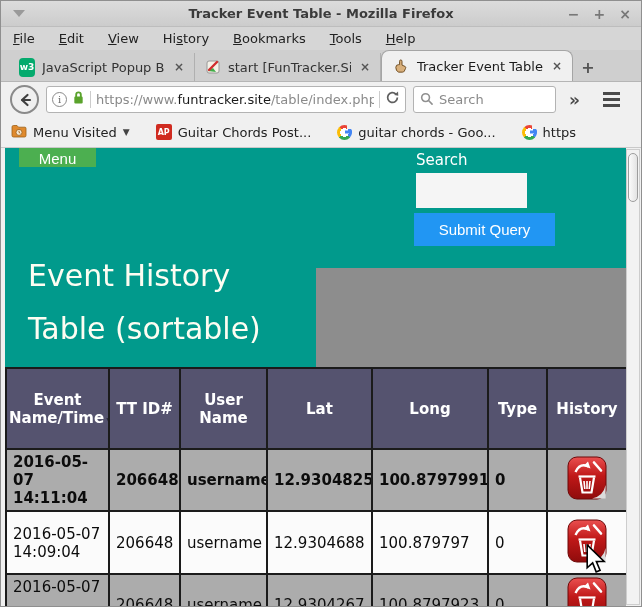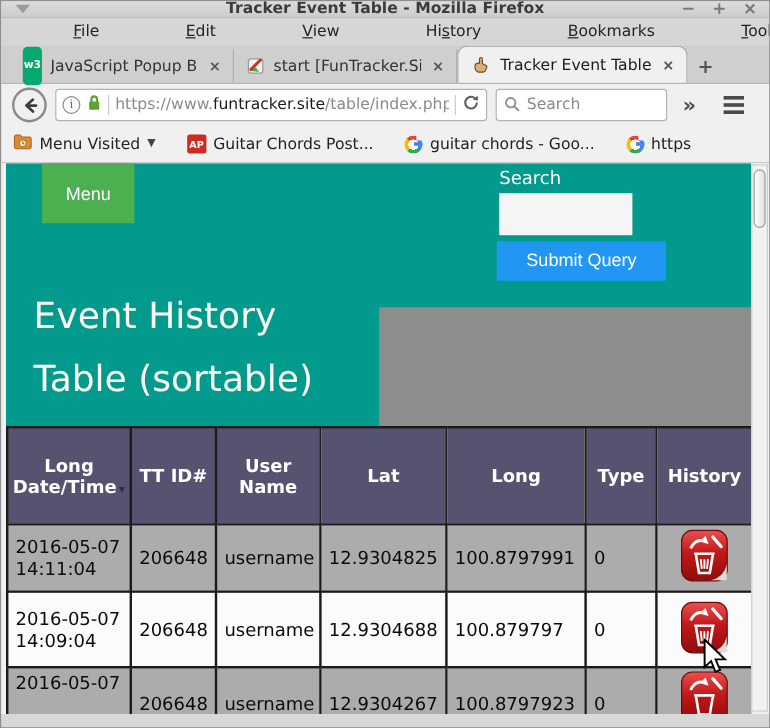--- a/index.html
+++ b/index.html
@@ -1,38 +1,38 @@
 <!DOCTYPE html>
 <html><head>
 <meta charset="utf-8">
 <style>
   * { margin:0; padding:0; box-sizing:border-box; }
   html,body { width:642px; height:607px; font-family:"DejaVu Sans","Liberation Sans",sans-serif; }
   .window { width:642px; height:607px; border:1px solid #8f8f8f; background:#d8d8d8; overflow:hidden; position:relative; }
 
   
-  .titlebar { height:14px; background:linear-gradient(#dcdcdc,#cccccc); display:flex; align-items:center; position:relative; border-bottom:1px solid #bdbdbd; }
+  .titlebar { height:26px; background:linear-gradient(#dcdcdc,#cccccc); display:flex; align-items:center; position:relative; border-bottom:1px solid #bdbdbd; }
   .win-menu-tri { margin-left:12px; width:0; height:0; border-left:6px solid transparent; border-right:6px solid transparent; border-top:7px solid #9a9a9a; }
   .win-title { position:absolute; left:0; right:0; text-align:center; font-size:13px; font-weight:bold; color:#3b3b3b; }
   .win-btns { margin-left:auto; display:flex; gap:14px; padding-right:10px; z-index:2; }
   .win-btn { color:#787878; font-size:14px; font-weight:bold; line-height:14px; cursor:default; }
 
   
   .menubar { height:23px; background:#d6d6d6; display:flex; align-items:center; padding-left:12px; gap:24px; }
-  .menu-item { font-size:13px; color:#222;margin-left:48px; }
+  .menu-item { font-size:13px; color:#222; }
   .menu-item .mn { text-decoration:underline; }
 
   
   .tabbar { height:32px; background:#cfcfcf; display:flex; align-items:flex-end; padding-left:8px; border-bottom:1px solid #b5b5b5; }
   .tab { height:28px; width:186px; display:flex; align-items:center; gap:7px; padding:0 8px 0 10px; font-size:13px; color:#333; border-right:1px solid #b0b0b0; }
   .tab .tab-label { flex:1; white-space:nowrap; overflow:hidden; }
   .tab .tab-close { color:#555; font-size:12px; font-weight:bold; padding:0 2px; }
   .tab.active { height:31px; width:192px; background:#f0f0f0; border:1px solid #a5a5a5; border-bottom:none; border-radius:8px 8px 0 0; color:#1a1a1a;text-align:right; }
   .newtab { width:30px; height:28px; display:flex; align-items:center; justify-content:center; color:#555; font-size:16px; font-weight:bold; }
-  .ticon { width:16px; height:32px; flex:0 0 16px; display:flex; align-items:center; justify-content:center; }
+  .ticon { width:16px; height:19px; flex:0 0 16px; display:flex; align-items:center; justify-content:center; }
   .w3icon { background:#04aa6d; border-radius:4px; color:#fff; font-size:9px; font-weight:bold; }
 
   
   .navbar { height:35px; background:#f0f0f0; display:flex; align-items:center; padding:0 9px; gap:7px; }
   .back-btn { width:29px; height:29px; border:2px solid #8a8a8a; border-radius:50%; display:flex; align-items:center; justify-content:center; flex:0 0 29px; }
   .urlbox { width:360px; height:27px; background:#fff; border:1px solid #b3b3b3; border-radius:3px; display:flex; align-items:center; padding:0 5px; gap:5px; overflow:hidden; }
   .url-text { font-size:13px; white-space:nowrap; overflow:hidden; flex:1; color:#8a8a8a; }
   .url-text .dom { color:#1a1a1a; }
   .url-sep { width:1px; height:17px; background:#ccc; flex:0 0 1px; }
   .info-i { width:15px; height:15px; border:1px solid #8a8a8a; border-radius:50%; color:#6a6a6a; font-size:10px; display:flex; align-items:center; justify-content:center; flex:0 0 15px; font-family:"DejaVu Serif",serif; }
@@ -52,37 +52,37 @@
                 conic-gradient(from -45deg, #ea4335 0 25%, #4285f4 0 50%, #34a853 0 75%, #fbbc05 0 100%);
     position:relative; }
   .gicon::after { content:""; position:absolute; right:0; top:50%; width:7px; height:3px; background:#4285f4; transform:translateY(-50%); }
   .gicon::before { content:""; position:absolute; right:-1px; top:-1px; width:6px; height:5px; background:#f0f0f0; }
 
   
   .content { position:relative; height:459px; background:#f0f0f0; overflow:hidden; }
   .page { position:absolute; left:4px; top:0; width:621px; height:100%; overflow:hidden; }
 
   .page-header { position:relative; height:219px; background:#019a8c; }
-  .menu-btn { position:absolute; left:30px; top:0; width:77px; height:50px; background:#4caf50; color:#fff; font-size:15px; text-align:center; padding-top:2px; border:none; }
+  .menu-btn { position:absolute; left:14px; top:0; width:77px; height:19px; background:#4caf50; color:#fff; font-size:15px; text-align:center; padding-top:2px; border:none; }
   .site-title { position:absolute; left:14px; top:52px; width:301px; overflow:hidden; white-space:nowrap; color:#fdfdf2; font-size:31px; font-weight:400; }
   .hline { position:absolute; left:23px; color:#fdfdf2; font-size:30px; font-weight:400; white-space:nowrap; }
   .hline1 { top:110px; } .hline2 { top:163px; }
   .search-label { position:absolute; left:411px; top:3px; color:#fff; font-size:15px; }
   .page-search { position:absolute; left:411px; top:25px; width:111px; height:35px; background:#f5f5f5; border:none; font-size:15px; padding:0 6px; }
   .submit-btn { position:absolute; left:409px; top:65px; width:141px; height:33px; background:#2196f3; color:#fff; border:none; font-size:15px; }
   .gray-block { position:absolute; left:311px; top:120px; width:310px; height:99px; background:#8d8d8d; }
 
   
   table { border-collapse:collapse; table-layout:fixed; width:621px; }
   th, td { border:2px solid #1b1b1b; font-size:15px; overflow:hidden; }
   th { background:#55536f; color:#fff; font-weight:bold; text-align:center; height:81px; padding:2px; }
   td { padding:3px 6px; color:#0c0c0c; vertical-align:middle; }
   tr.gray td { background:#acacac; }
   tr.lite td { background:#fbfbfb; }
-  tr.r1 td { height:56px; } tr.r2 td { height:63px; } tr.r3 td { height:62px; }
+  tr.r1 td { height:56px;font-weight:bold; } tr.r2 td { height:63px; } tr.r3 td { height:62px; }
   .del-cell { text-align:center; padding:2px; }
   .sort-ind { font-size:10px; color:#2e2d3d; margin-left:2px; }
 
   
   .vscroll { position:absolute; right:1px; top:1px; width:14px; height:456px; background:#f2f2f2; border:1px solid #cdcdcd; }
   .vthumb { width:10px; height:49px; margin:3px auto 0; background:linear-gradient(90deg,#fbfbfb,#e3e3e3); border:1px solid #9d9d9d; border-radius:6px; }
 
   .cursor { position:absolute; left:584px; top:396px; z-index:9; }
 </style>
 </head>
@@ -234,21 +234,21 @@
             <col style="width:103px">
             <col style="width:71px">
             <col style="width:87px">
             <col style="width:105px">
             <col style="width:116px">
             <col style="width:59px">
             <col style="width:80px">
           </colgroup>
         <tbody>
             <tr>
-          <th><span>Long Date/Time</span><span class="sort-ind">▾</span></th>
+          <th><span>Event Name/Time</span><span class="sort-ind">▾</span></th>
           <th>TT ID#</th>
           <th>User Name</th>
           <th>Lat</th>
           <th>Long</th>
           <th>Type</th>
           <th>History</th>
         </tr>
         <tr class="gray r1">
           <td>2016-05-07 14:11:04</td>
           <td>206648</td>

